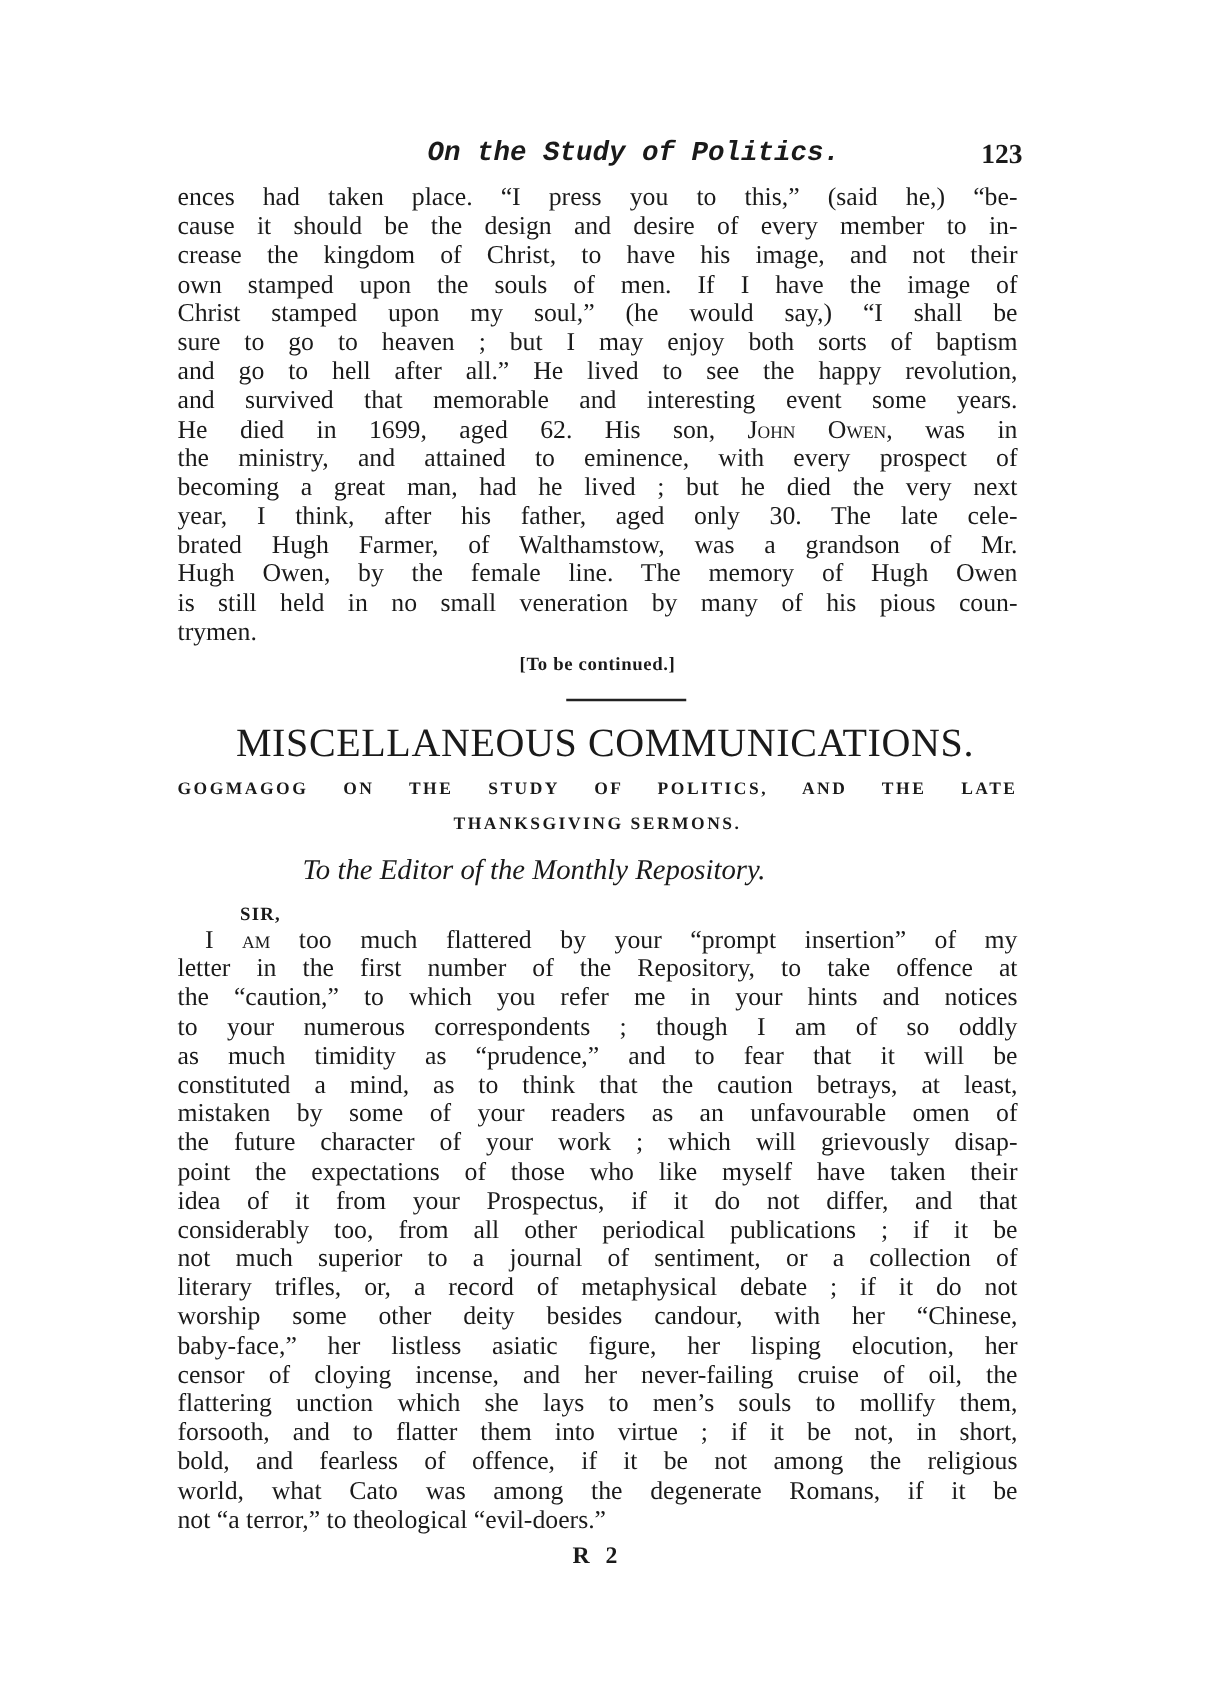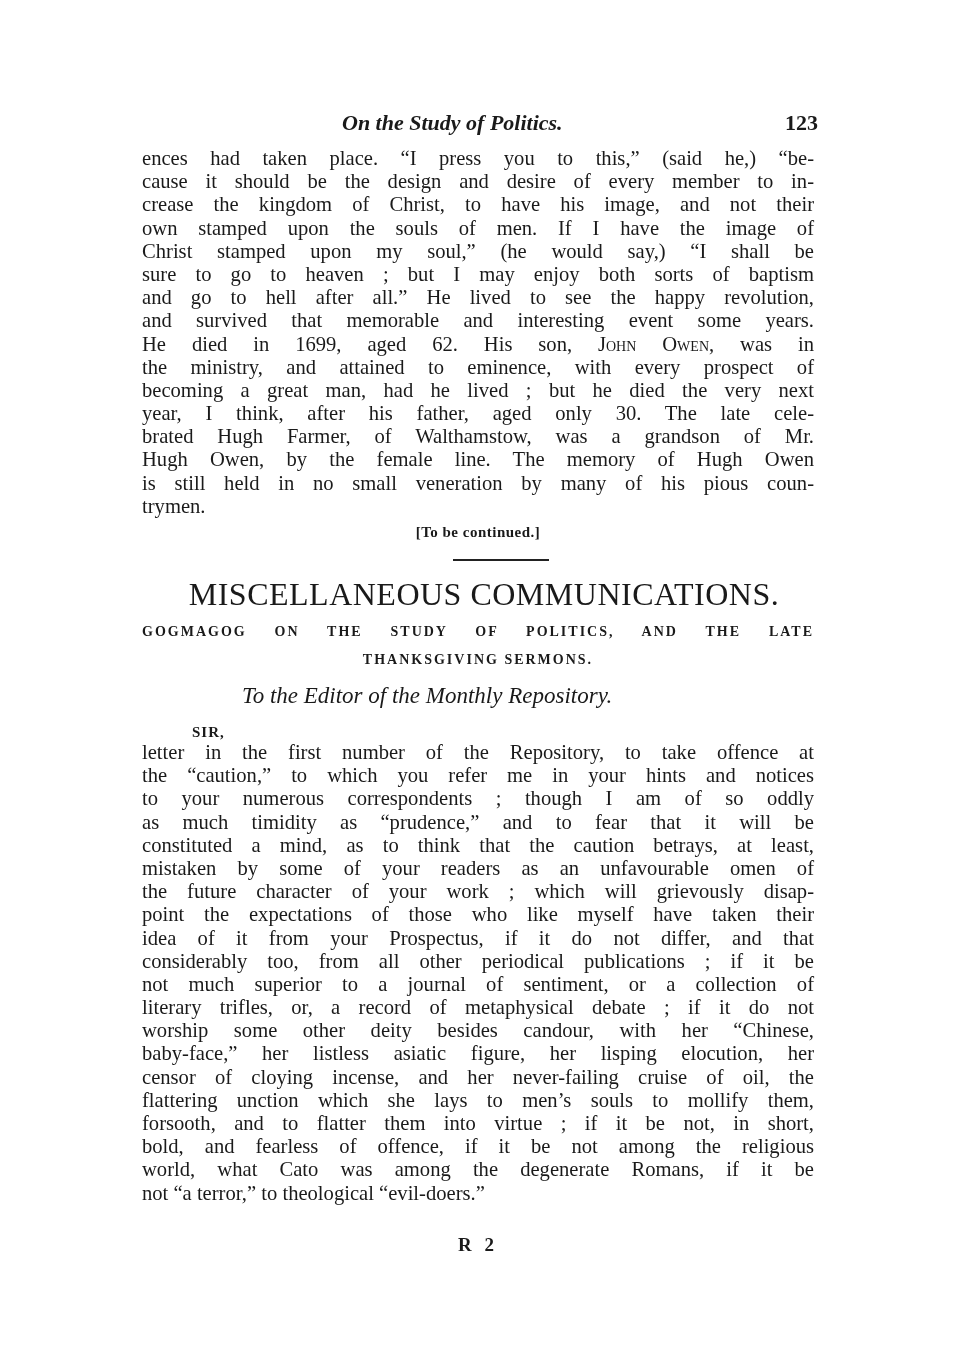--- a/index.html
+++ b/index.html
@@ -1,20 +1,20 @@
 <!DOCTYPE html>
 <html><head>
 <meta charset="utf-8">
 <style>
   html, body { margin: 0; padding: 0; background: #ffffff; }
   body { width: 966px; height: 1360px; position: relative; overflow: hidden;
          font-family: "Liberation Serif", "DejaVu Serif", serif; color: #1a1a1a; }
   .page { position: absolute; left: 142px; top: 0; width: 672px; }
   .running-head { position: absolute; top: 110px; left: 0; width: 672px; height: 30px; }
-  .running-title { position: absolute; left: 200px; top: 0; font-style: italic; font-weight: bold; font-size: 22px; }
+  .running-title { position: absolute; left: 200px; top: 0; font-style: italic; font-weight: bold; font-size: 22px; font-family: Liberation Mono, monospace; }
   .page-number { position: absolute; right: -4px; top: 0; font-weight: bold; font-size: 22px; }
   .body-block { position: absolute; left: 0; width: 672px; font-size: 20.6px; line-height: 23.2px; }
   .line { display: block; text-align: justify; text-align-last: justify; white-space: nowrap; height: 23.2px; font-family: Liberation Serif, serif; }
   .line.last { text-align-last: left; }
   .block-1 { top: 147px; }
   .continued { position: absolute; top: 524px; left: 0; width: 840px; text-align: center; font-size: 15px; font-weight: bold; letter-spacing: 0.5px; }
   .rule { position: absolute; top: 559px; left: 311px; width: 96px; height: 2px; background: #222; }
   .section-title { position: absolute; top: 576px; left: 12px; width: 660px; text-align: center; font-size: 32px; letter-spacing: 0.5px; white-space: nowrap; }
   .subtitle { position: absolute; left: 0; width: 672px; text-align: center; font-size: 14px; font-weight: bold; letter-spacing: 2px; white-space: nowrap; }
   .subtitle-1 { top: 624px; text-align: justify; text-align-last: justify; }
@@ -57,20 +57,21 @@
   <div class="continued" style="left:-84px;">[To be continued.]</div>
   <div class="rule"></div>
 
   <div class="section-title">MISCELLANEOUS COMMUNICATIONS.</div>
   <div class="subtitle subtitle-1">GOGMAGOG ON THE STUDY OF POLITICS, AND THE LATE</div>
   <div class="subtitle subtitle-2">THANKSGIVING SERMONS.</div>
   <div class="salutation-to">To the Editor of the Monthly Repository.</div>
   <div class="sir">SIR,</div>
 
   <div class="body-block block-2">
+    <span class="line" style="padding-left:22px; box-sizing:border-box; width:672px;"><span>I </span><span class="smallcaps">am</span><span> too much flattered by your “prompt insertion” of my</span></span>
     <span class="line">letter in the first number of the Repository, to take offence at</span>
     <span class="line">the “caution,” to which you refer me in your hints and notices</span>
     <span class="line">to your numerous correspondents ; though I am of so oddly</span>
     <span class="line">as much timidity as “prudence,” and to fear that it will be</span>
     <span class="line">constituted a mind, as to think that the caution betrays, at least,</span>
     <span class="line">mistaken by some of your readers as an unfavourable omen of</span>
     <span class="line">the future character of your work ; which will grievously disap-</span>
     <span class="line">point the expectations of those who like myself have taken their</span>
     <span class="line">idea of it from your Prospectus, if it do not differ, and that</span>
     <span class="line">considerably too, from all other periodical publications ; if it be</span>

